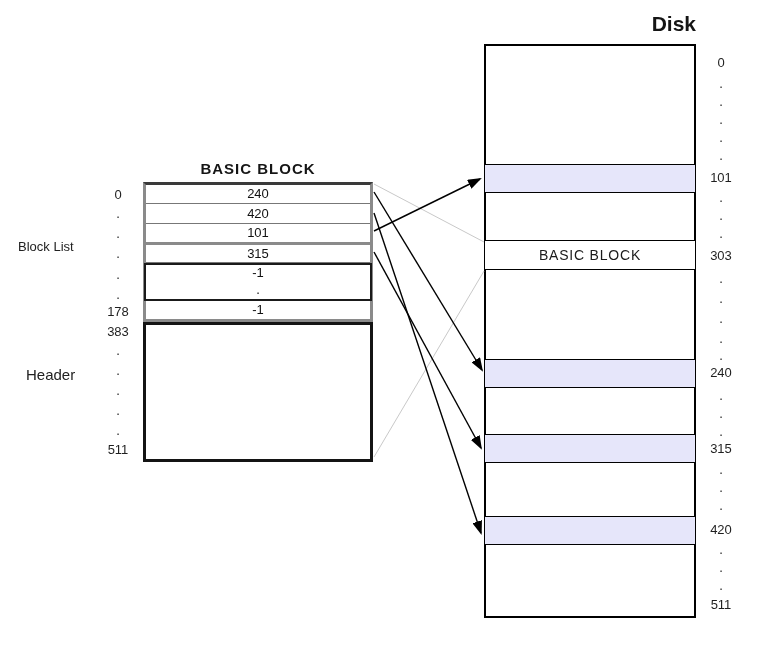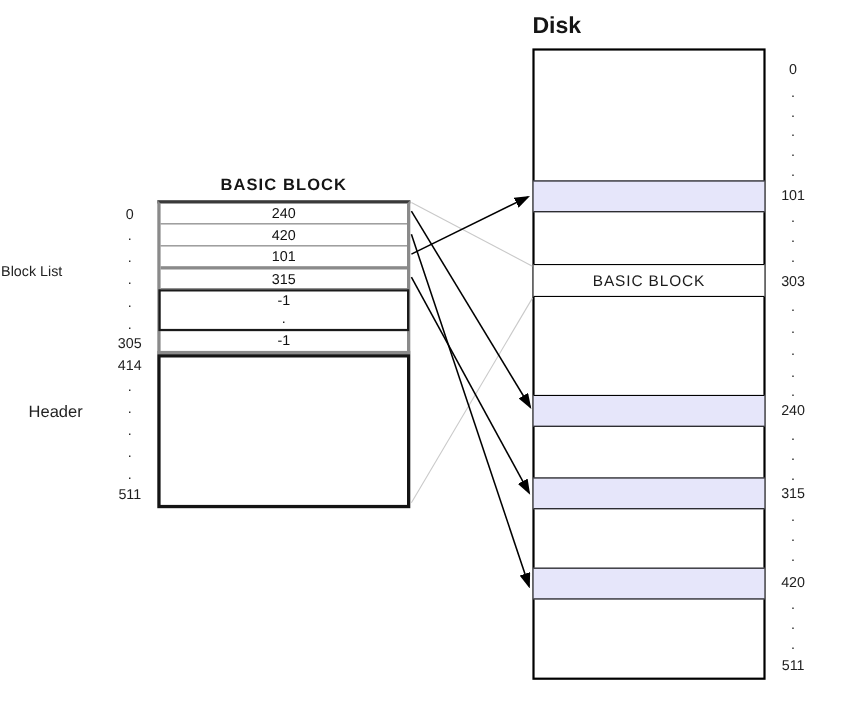--- a/index.html
+++ b/index.html
@@ -8,21 +8,21 @@
     font-family:"Liberation Sans",sans-serif;color:#1a1a1a;overflow:hidden;
   }
   .lbl{position:absolute;font-size:13px;line-height:14px;text-align:center;color:#1f1f1f;}
   .left-col{left:96px;width:44px;}
   .right-col{left:698px;width:46px;}
   .bb-title{
     position:absolute;left:143px;top:160px;width:230px;text-align:center;
     font-size:15px;font-weight:bold;letter-spacing:1px;color:#151515;
   }
   .disk-title{
-    position:absolute;left:484px;top:12px;width:212px;text-align:left;
+    position:absolute;left:484px;top:12px;width:212px;text-align:right;
     font-size:21px;font-weight:bold;color:#151515;
   }
   .region-lbl{position:absolute;color:#222;}
   .block-list{
     position:absolute;left:143px;top:182px;width:230px;height:140px;
     box-sizing:border-box;background:#fff;
     border:3px solid #8a8a8a;border-top:3px solid #3a3a3a;
   }
   .bl-row{
     position:absolute;left:0;right:0;box-sizing:border-box;
@@ -51,31 +51,31 @@
   .overlay{position:absolute;left:0;top:0;pointer-events:none;}
 </style>
 </head>
 <body>
 
 <div class="canvas">
 
   <div class="bb-title">BASIC BLOCK</div>
   <div class="disk-title">Disk</div>
 
-  <div class="region-lbl" style="left:1px;top:239px;font-size:13px;">Block List</div>
+  <div class="region-lbl" style="left:18px;top:239px;font-size:13px;">Block List</div>
   <div class="region-lbl" style="left:26px;top:366px;font-size:15px;">Header</div>
 
   <span class="lbl left-col" style="top:188px">0</span>
   <span class="lbl left-col" style="top:207px">.</span>
   <span class="lbl left-col" style="top:227px">.</span>
   <span class="lbl left-col" style="top:247px">.</span>
   <span class="lbl left-col" style="top:268px">.</span>
   <span class="lbl left-col" style="top:288px">.</span>
-  <span class="lbl left-col" style="top:305px">305</span>
-  <span class="lbl left-col" style="top:325px">414</span>
+  <span class="lbl left-col" style="top:305px">178</span>
+  <span class="lbl left-col" style="top:325px">383</span>
   <span class="lbl left-col" style="top:344px">.</span>
   <span class="lbl left-col" style="top:364px">.</span>
   <span class="lbl left-col" style="top:384px">.</span>
   <span class="lbl left-col" style="top:404px">.</span>
   <span class="lbl left-col" style="top:424px">.</span>
   <span class="lbl left-col" style="top:443px">511</span>
 
   <div class="block-list">
     <div class="bl-row" style="top:0;height:19px;line-height:18px;border-bottom:1px solid #777;">240</div>
     <div class="bl-row" style="top:19px;height:20px;line-height:19px;border-bottom:1px solid #777;">420</div>

